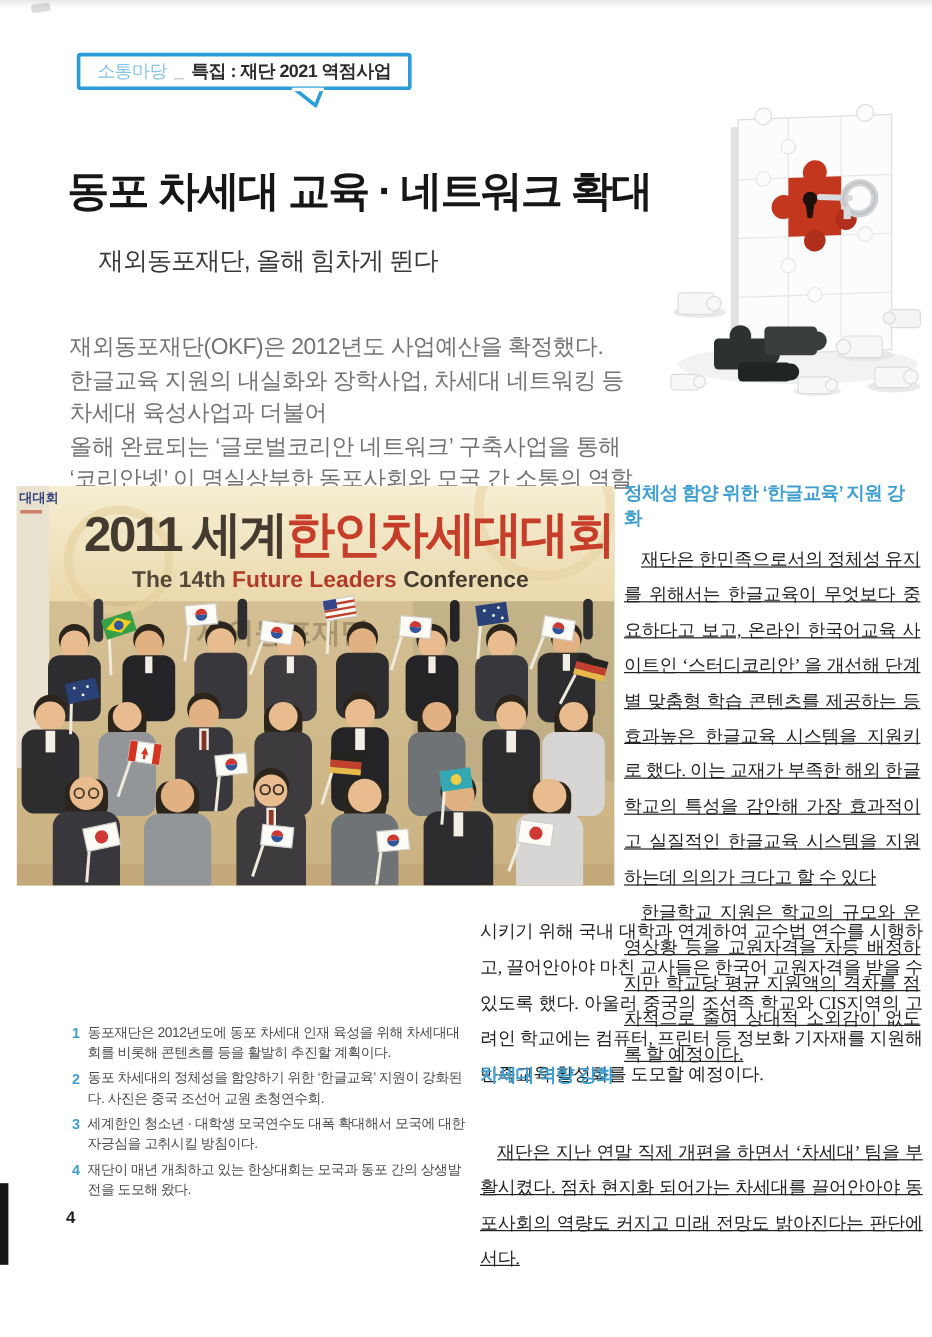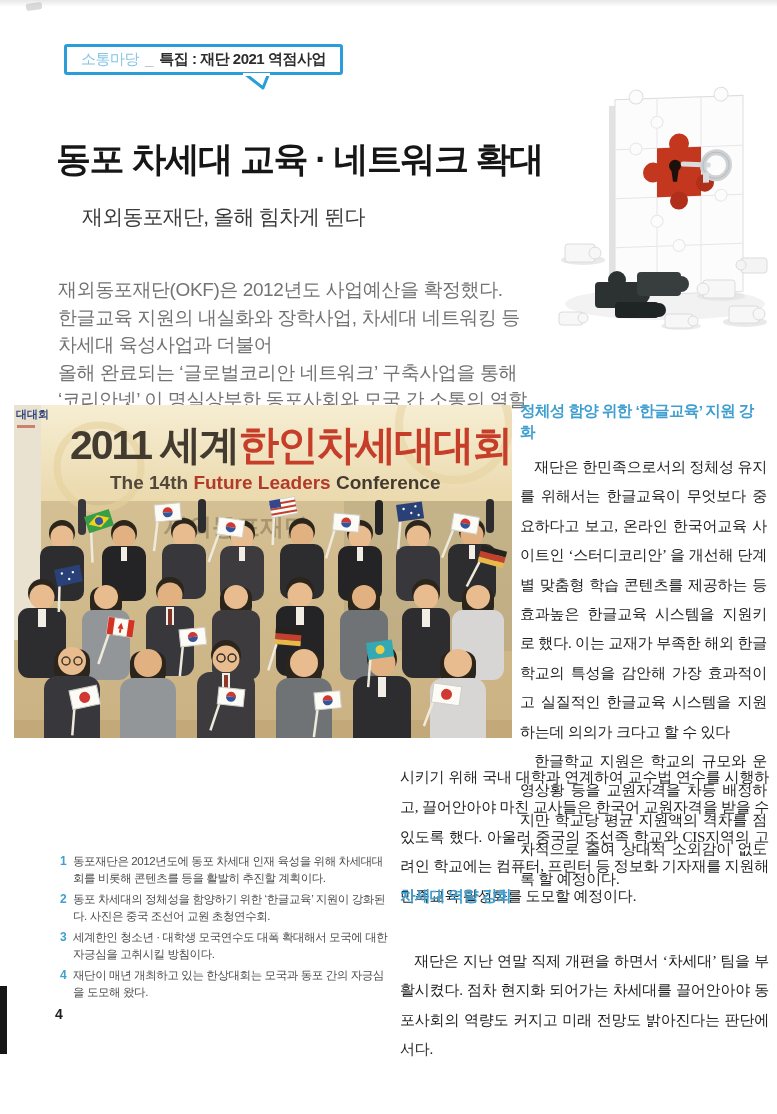--- a/index.html
+++ b/index.html
@@ -30,21 +30,21 @@
   
   .photo{position:absolute;left:14px;top:405px;width:498px;height:333px;overflow:hidden;
          background:#d6c39a;}
 
   
   .colA{position:absolute;left:520px;top:401px;width:247px;}
   .sec-head{font-size:15.5px;font-weight:bold;color:#3f9fd0;letter-spacing:-0.6px;
             margin:0 0 10px 0;}
   .body-txt{font-family:"Liberation Serif","DejaVu Serif",serif;font-size:15px;color:#222;
             line-height:29.4px;text-align:justify;letter-spacing:-0.2px;}
-  .body-txt p{margin:0;text-indent:0.95em;}
+  .body-txt p{margin:0;text-indent:0.95em;text-decoration:underline;}
   .colB{position:absolute;left:400px;top:763px;width:369px;}
   .colB .body-txt{line-height:29.8px;}
   .sec2-head{position:absolute;left:400px;top:886px;}
   .colD{position:absolute;left:400px;top:911px;width:369px;margin-top:36px;}
 
   
   .captions{position:absolute;left:60px;top:853px;width:330px;}
   .cap{display:flex;margin-bottom:5px;}
   .cap .n{flex:0 0 13px;color:#3f9fd0;font-weight:bold;font-size:12px;line-height:16.5px;}
   .cap .t{font-size:11.5px;color:#4b4b4b;line-height:16.5px;letter-spacing:-0.4px;}
@@ -395,21 +395,21 @@
     <div class="cap">
       <span class="n">2</span>
       <span class="t">동포 차세대의 정체성을 함양하기 위한 ‘한글교육’ 지원이 강화된다. 사진은 중국 조선어 교원 초청연수회.</span>
     </div>
     <div class="cap">
       <span class="n">3</span>
       <span class="t">세계한인 청소년 · 대학생 모국연수도 대폭 확대해서 모국에 대한 자긍심을 고취시킬 방침이다.</span>
     </div>
     <div class="cap">
       <span class="n">4</span>
-      <span class="t">재단이 매년 개최하고 있는 한상대회는 모국과 동포 간의 자긍심을 도모해 왔다.</span>
+      <span class="t">재단이 매년 개최하고 있는 한상대회는 모국과 동포 간의 상생발전을 도모해 왔다.</span>
     </div>
   </div>
 
   <div class="pagenum">4</div>
   <div class="spine-bar"></div>
 
   <div class="puzzle">
     <svg width="218" height="274" viewBox="0 0 218 274">
       <ellipse cx="112" cy="244" rx="100" ry="16" fill="#ededed" opacity="0.7"></ellipse>
 

